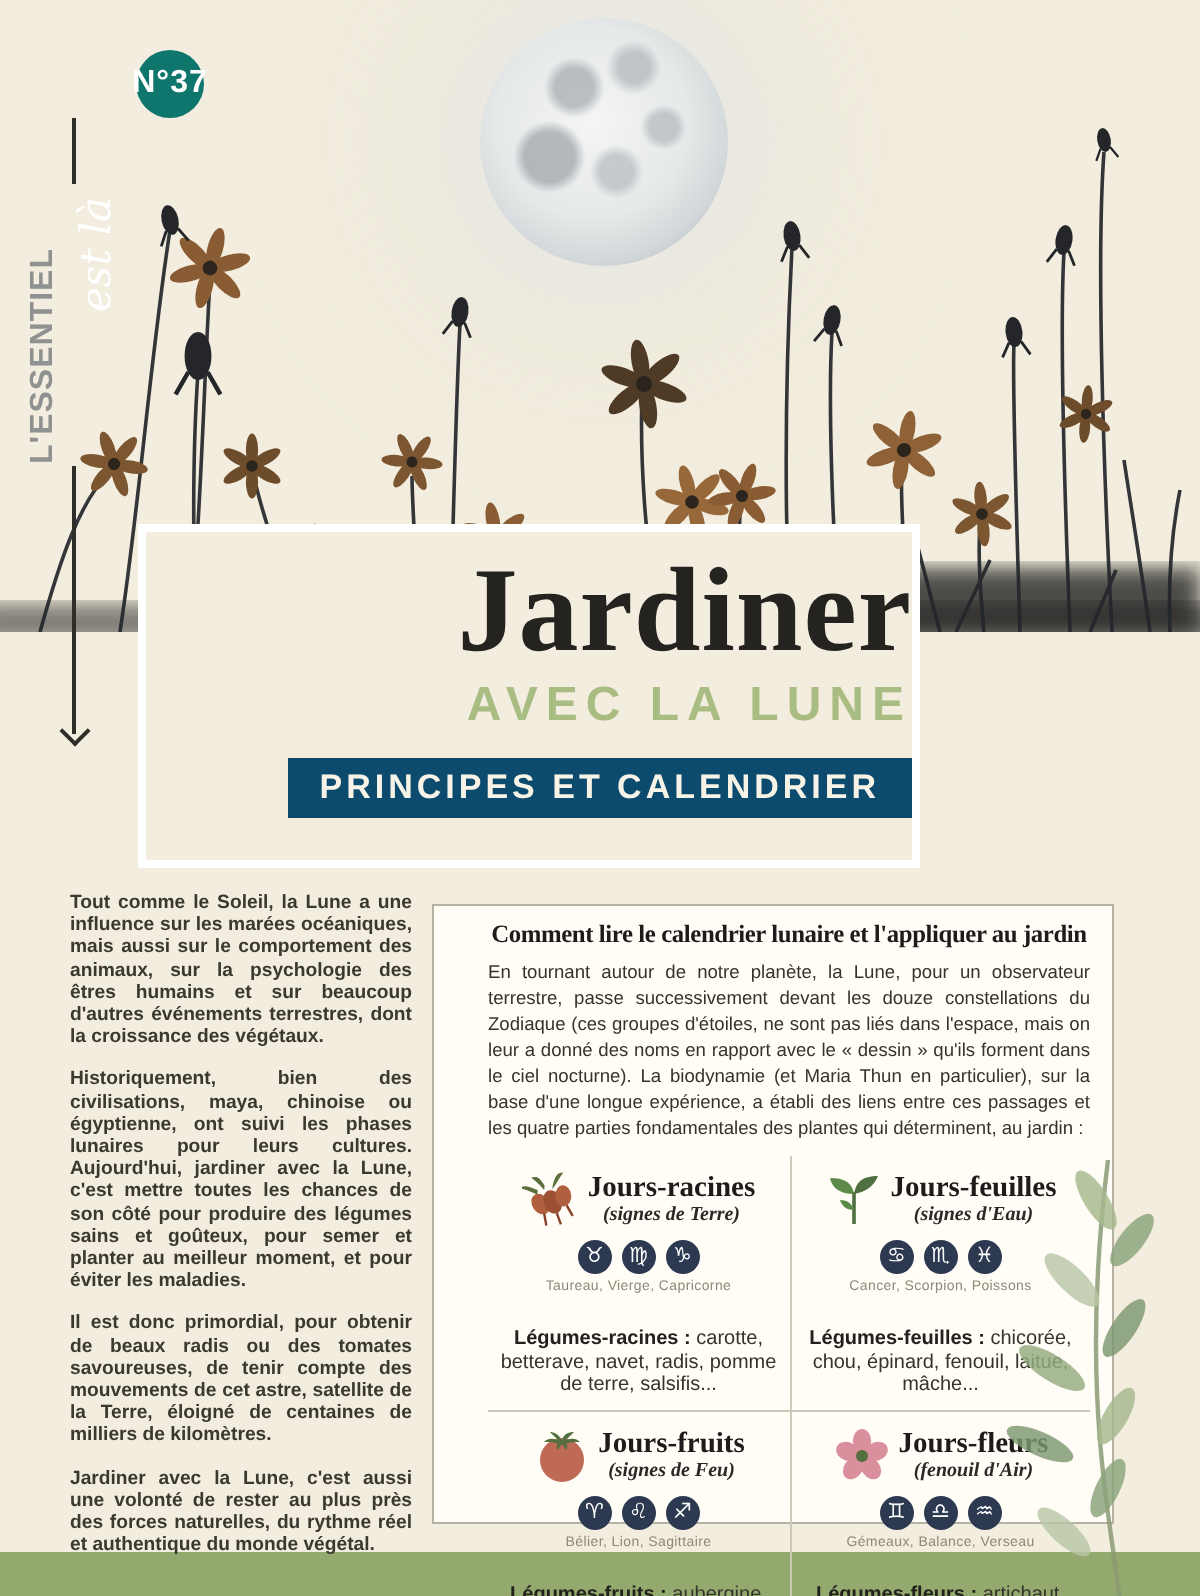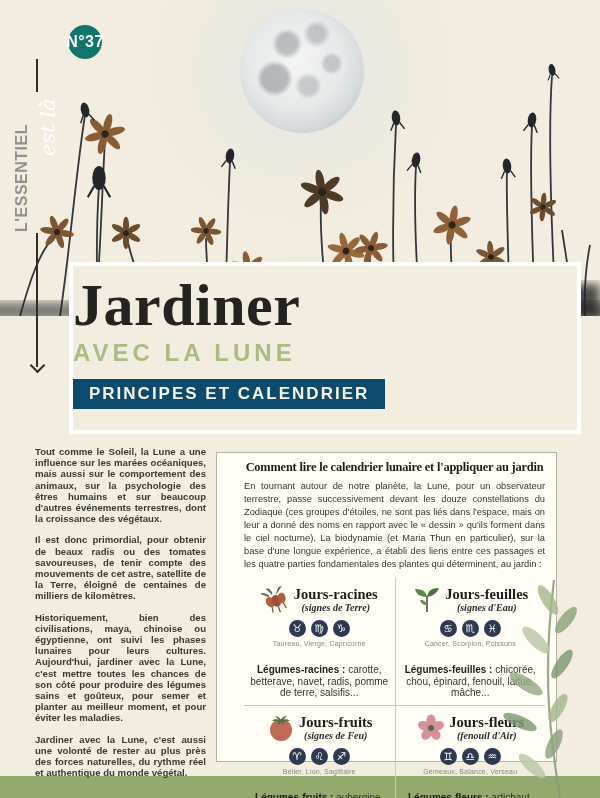--- a/index.html
+++ b/index.html
@@ -36,22 +36,22 @@
   .arrow-head{position:absolute;left:31.5px;top:360px;width:9px;height:9px;z-index:9;
     border-right:2px solid #2e2d28;border-bottom:2px solid #2e2d28;transform:rotate(45deg);}
   .brand-caps{position:absolute;left:13px;top:106px;height:126px;z-index:9;
     writing-mode:vertical-rl;transform:rotate(180deg);
     color:#8f9290;font-size:16px;font-weight:bold;letter-spacing:.5px;}
   .brand-script{position:absolute;left:36px;top:86px;height:70px;z-index:9;
     writing-mode:vertical-rl;transform:rotate(180deg);
     color:#ffffff;font-family:"DejaVu Serif",serif;font-style:italic;font-size:21px;}
 
   
-  .title-block{position:absolute;left:69px;top:262px;width:512px;height:172px;z-index:5;
-    background:#f2edde;border:4px solid #ffffff;box-sizing:border-box;text-align:left;}
+  .title-block{position:absolute;left:69px;top:262px;width:391px;height:172px;z-index:5;
+    background:#f2edde;border:4px solid #ffffff;box-sizing:border-box;text-align:right;}
   .title-block h1{margin:8px 0 0 0;font-family:"Liberation Serif",serif;font-weight:bold;
     font-size:60px;line-height:1.05;color:#242320;letter-spacing:.5px;}
   .hero-sub{margin-top:2px;color:#a9bc82;font-size:24px;font-weight:bold;letter-spacing:4px;}
   .hero-banner{display:inline-block;margin-top:12px;background:#0c4a6e;color:#f7f4e7;
     font-size:17px;font-weight:bold;letter-spacing:2px;padding:5px 16px;}
 
   
   .intro-col{position:absolute;left:35px;top:446px;width:171px;z-index:4;
     font-size:9.6px;line-height:11.2px;color:#3a3930;text-align:justify;font-weight:bold;}
   .intro-col p{margin:0 0 10px 0;}
@@ -166,22 +166,22 @@
   <div class="arrow-head"></div>
 
   <div class="title-block">
     <h1>Jardiner</h1>
     <div class="hero-sub">AVEC LA LUNE</div>
     <div><span class="hero-banner">PRINCIPES ET CALENDRIER</span></div>
   </div>
 
   <div class="intro-col">
     <p>Tout comme le Soleil, la Lune a une influence sur les marées océaniques, mais aussi sur le comportement des animaux, sur la psychologie des êtres humains et sur beaucoup d'autres événements terrestres, dont la croissance des végétaux.</p>
+    <p>Historiquement, bien des civilisations, maya, chinoise ou égyptienne, ont suivi les phases lunaires pour leurs cultures. Aujourd'hui, jardiner avec la Lune, c'est mettre toutes les chances de son côté pour produire des légumes sains et goûteux, pour semer et planter au meilleur moment, et pour éviter les maladies.</p>
     <p>Il est donc primordial, pour obtenir de beaux radis ou des tomates savoureuses, de tenir compte des mouvements de cet astre, satellite de la Terre, éloigné de centaines de milliers de kilomètres.</p>
-    <p>Historiquement, bien des civilisations, maya, chinoise ou égyptienne, ont suivi les phases lunaires pour leurs cultures. Aujourd'hui, jardiner avec la Lune, c'est mettre toutes les chances de son côté pour produire des légumes sains et goûteux, pour semer et planter au meilleur moment, et pour éviter les maladies.</p>
     <p>Jardiner avec la Lune, c'est aussi une volonté de rester au plus près des forces naturelles, du rythme réel et authentique du monde végétal.</p>
   </div>
 
   <div class="card">
     <h2>Comment lire le calendrier lunaire et l'appliquer au jardin</h2>
     <p class="card-intro">En tournant autour de notre planète, la Lune, pour un observateur terrestre, passe successivement devant les douze constellations du Zodiaque (ces groupes d'étoiles, ne sont pas liés dans l'espace, mais on leur a donné des noms en rapport avec le « dessin » qu'ils forment dans le ciel nocturne). La biodynamie (et Maria Thun en particulier), sur la base d'une longue expérience, a établi des liens entre ces passages et les quatre parties fondamentales des plantes qui déterminent, au jardin :</p>
 
     <div class="quads">
 
       <div class="quad">

